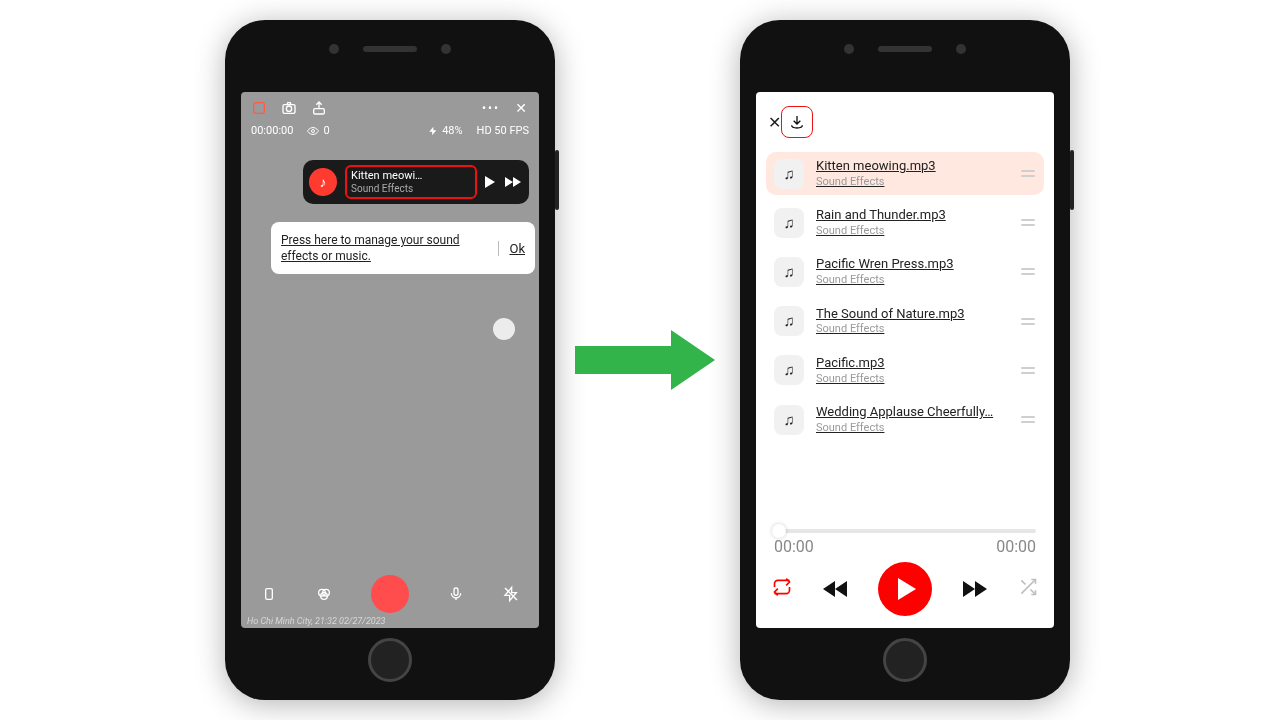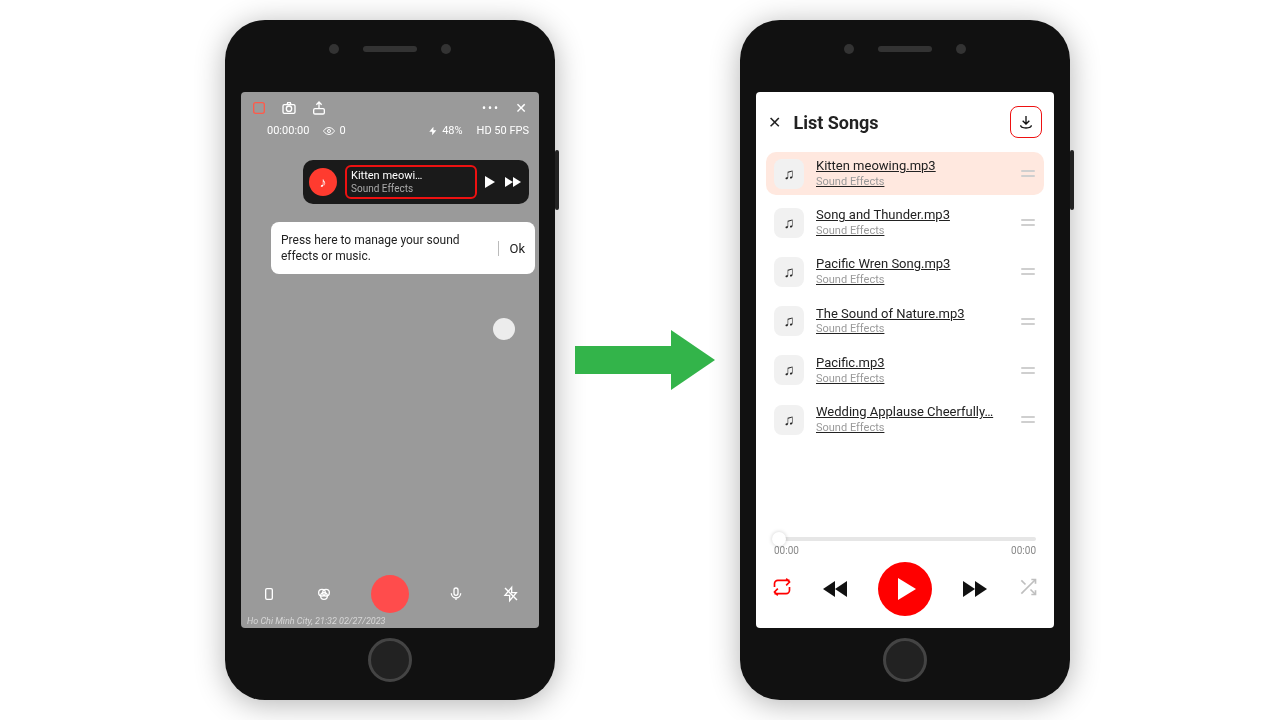--- a/index.html
+++ b/index.html
@@ -84,21 +84,21 @@
   }
   .cam-top {
     display: flex; align-items: center;
     padding: 8px 10px;
     gap: 14px;
   }
   .cam-top .spacer { flex: 1; }
   .ic { width: 16px; height: 16px; display: inline-flex; align-items: center; justify-content: center; }
   .cam-status {
     display: flex; align-items: center; gap: 14px;
-    padding: 0 10px 6px 26px;
+    padding: 0 10px 6px 10px;
     font-size: 11px;
   }
   .cam-status .spacer { flex: 1; }
 
   .player-card {
     position: absolute;
     top: 68px; left: 62px;
     width: 212px; height: 44px;
     background: #1a1a1a;
     border-radius: 10px;
@@ -143,20 +143,21 @@
   .tip {
     position: absolute;
     top: 130px; left: 30px;
     width: 244px;
     background: #fff;
     color: #222;
     font-size: 12px;
     border-radius: 8px;
     display: flex; align-items: center;
     padding: 10px 10px;
+    text-decoration: underline;
   }
   .tip-text { flex: 1; padding-right: 8px; line-height: 1.35; }
   .tip-ok {
     border-left: 1px solid #bbb;
     padding-left: 10px;
     font-size: 13px;
   }
 
   .orb {
     position: absolute;
@@ -248,21 +249,21 @@
     position: relative; height: 4px; background: #e6e6e6; border-radius: 2px;
     margin: 8px 4px 4px 4px;
   }
   .track .knob {
     position: absolute; left: 0; top: 50%; transform: translate(-2px,-50%);
     width: 14px; height: 14px; border-radius: 50%; background: #fff;
     box-shadow: 0 0 4px rgba(0,0,0,0.2);
   }
   .times {
     display: flex; justify-content: space-between;
-    font-size: 10px; color: #888; padding: 0 4px;
+    font-size: 16px; color: #888; padding: 0 4px;
   }
   .ctrls {
     display: flex; align-items: center; justify-content: space-between;
     padding: 6px 2px 2px 2px;
   }
   .big-play {
     width: 54px; height: 54px; border-radius: 50%;
     background: #ff0000;
     display: flex; align-items: center; justify-content: center;
   }
@@ -414,21 +415,20 @@
 <div class="phone" style="top:20px; left:740px;">
   <div class="phone-top">
     <span class="sensor"></span>
       <span class="speaker"></span>
       <span class="sensor"></span>
   </div>
   <div class="screen">
     <div class="songs">
       <div class="songs-header">
         <span class="close-x"></span>
-        <span class="title">List Songs</span>
         <span class="dl-btn">
           <svg width="16" height="16" viewBox="0 0 24 24" fill="none" stroke="#111" stroke-width="2">
               <path d="M12 3v12M7 10l5 5 5-5"></path>
               <path d="M4 17a8 4 0 0016 0"></path>
             </svg>
         </span>
       </div>
 
       <div class="song-list">
         <div class="song-row selected">
@@ -438,32 +438,32 @@
             <span class="c">Sound Effects</span>
           </div>
           <div class="drag">
               <span></span>
               <span></span>
             </div>
         </div>
         <div class="song-row">
           <div class="song-ic">♫</div>
           <div class="song-txt">
-            <span class="n">Song and Thunder.mp3</span>
+            <span class="n">Rain and Thunder.mp3</span>
             <span class="c">Sound Effects</span>
           </div>
           <div class="drag">
               <span></span>
               <span></span>
             </div>
         </div>
         <div class="song-row">
           <div class="song-ic">♫</div>
           <div class="song-txt">
-            <span class="n">Pacific Wren Song.mp3</span>
+            <span class="n">Pacific Wren Press.mp3</span>
             <span class="c">Sound Effects</span>
           </div>
           <div class="drag">
               <span></span>
               <span></span>
             </div>
         </div>
         <div class="song-row">
           <div class="song-ic">♫</div>
           <div class="song-txt">

